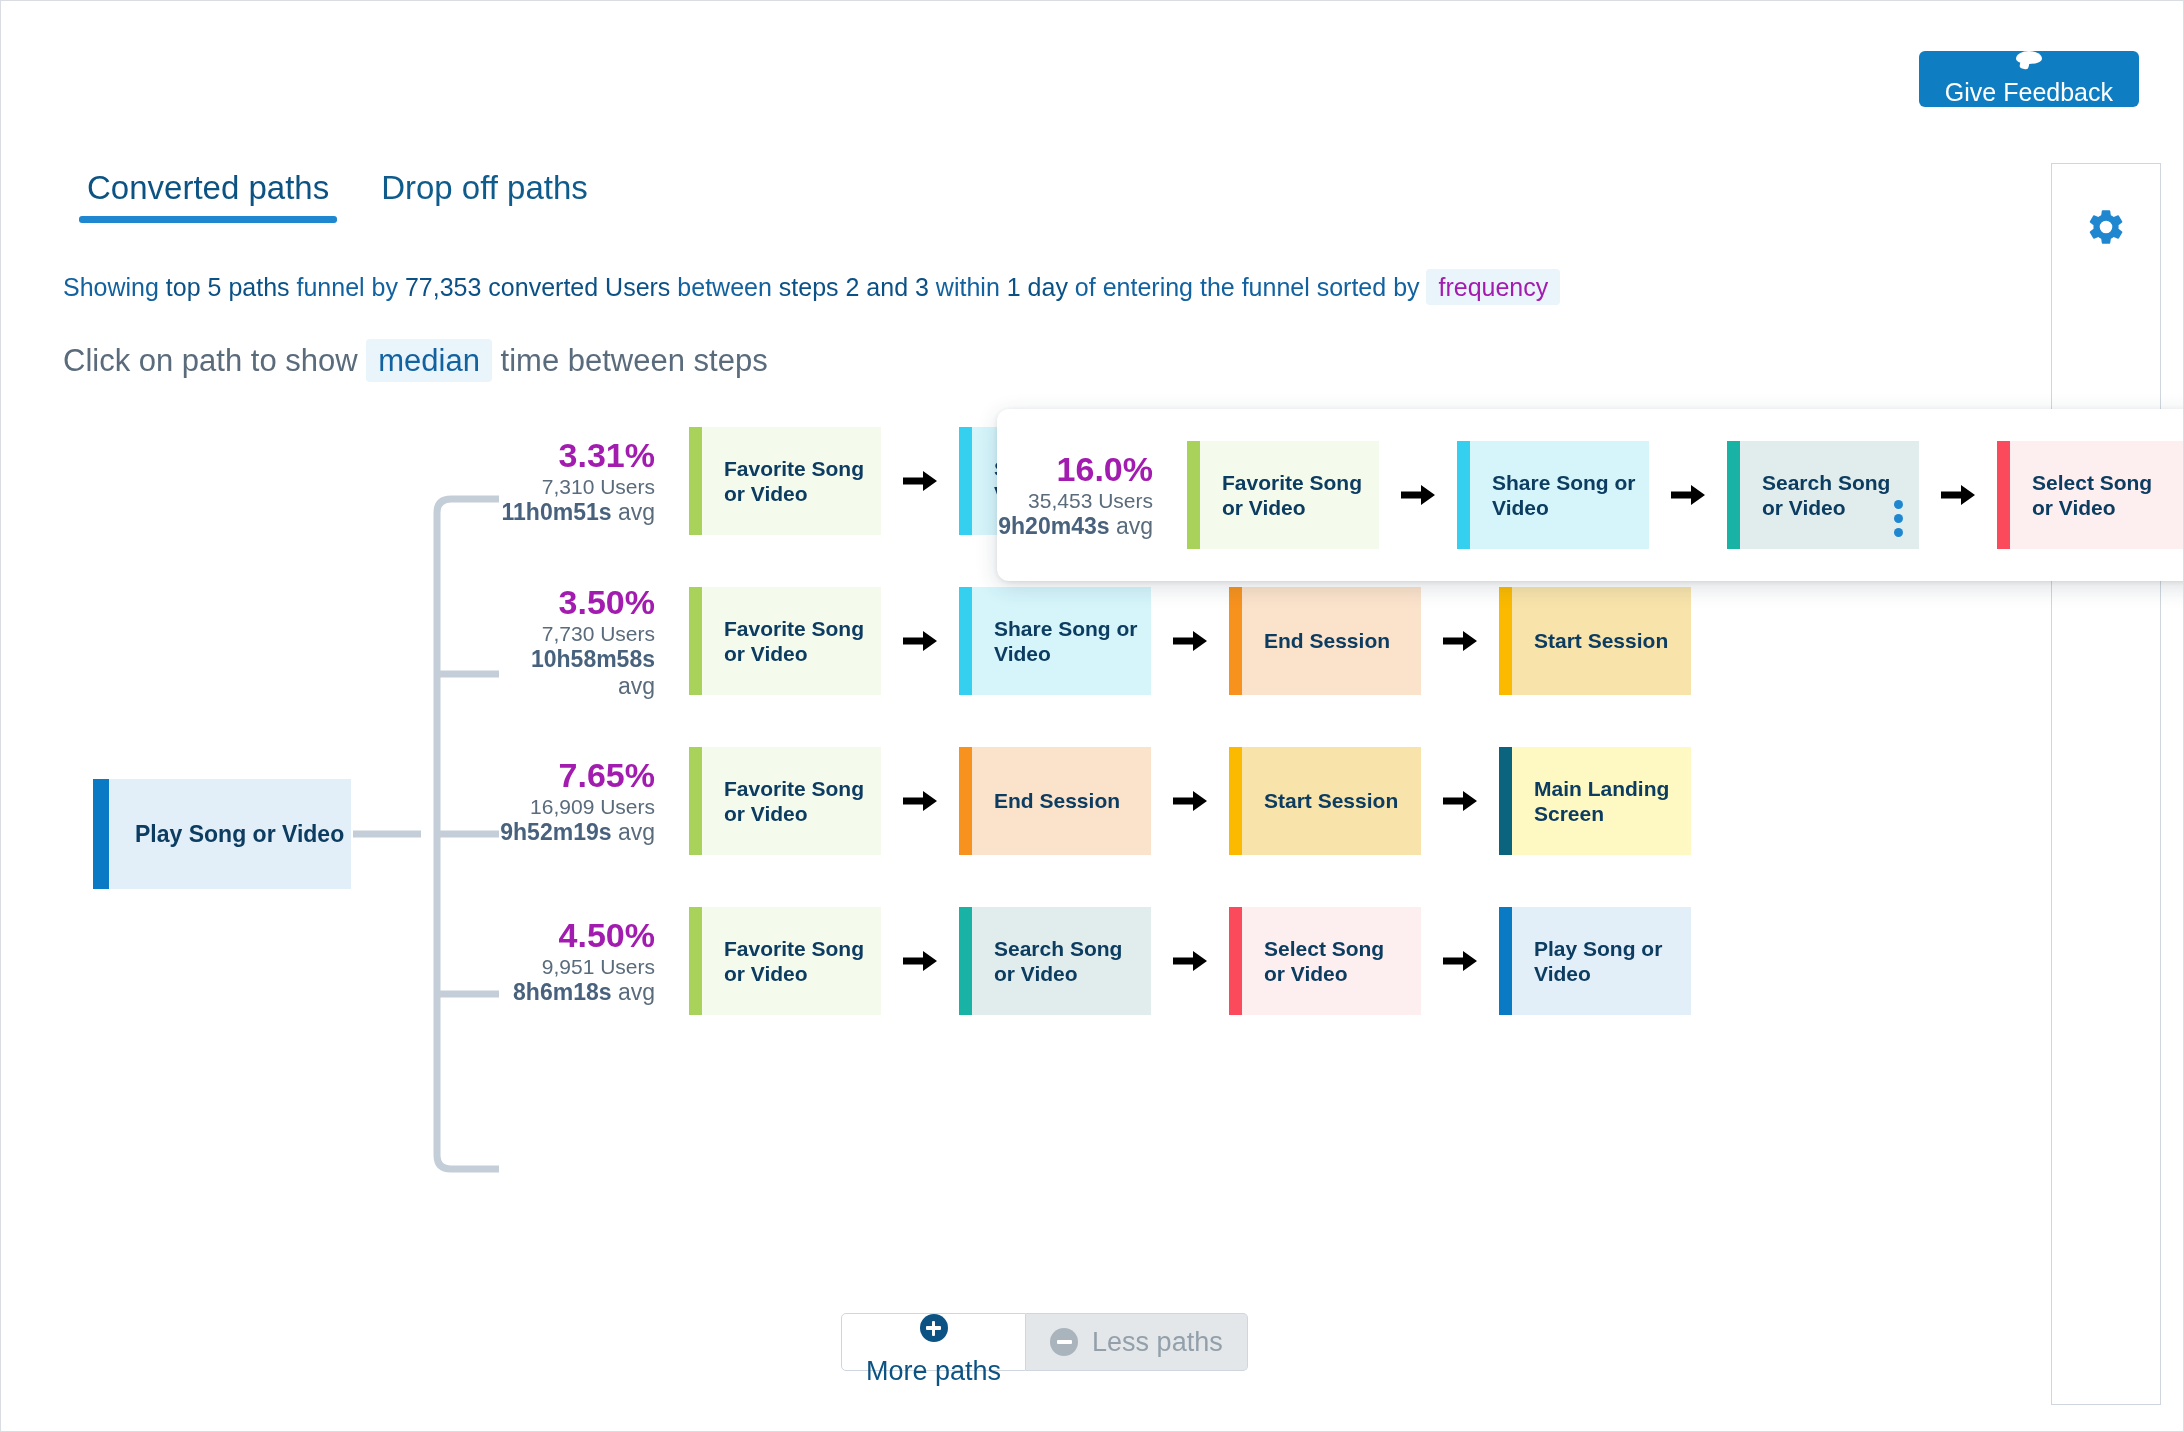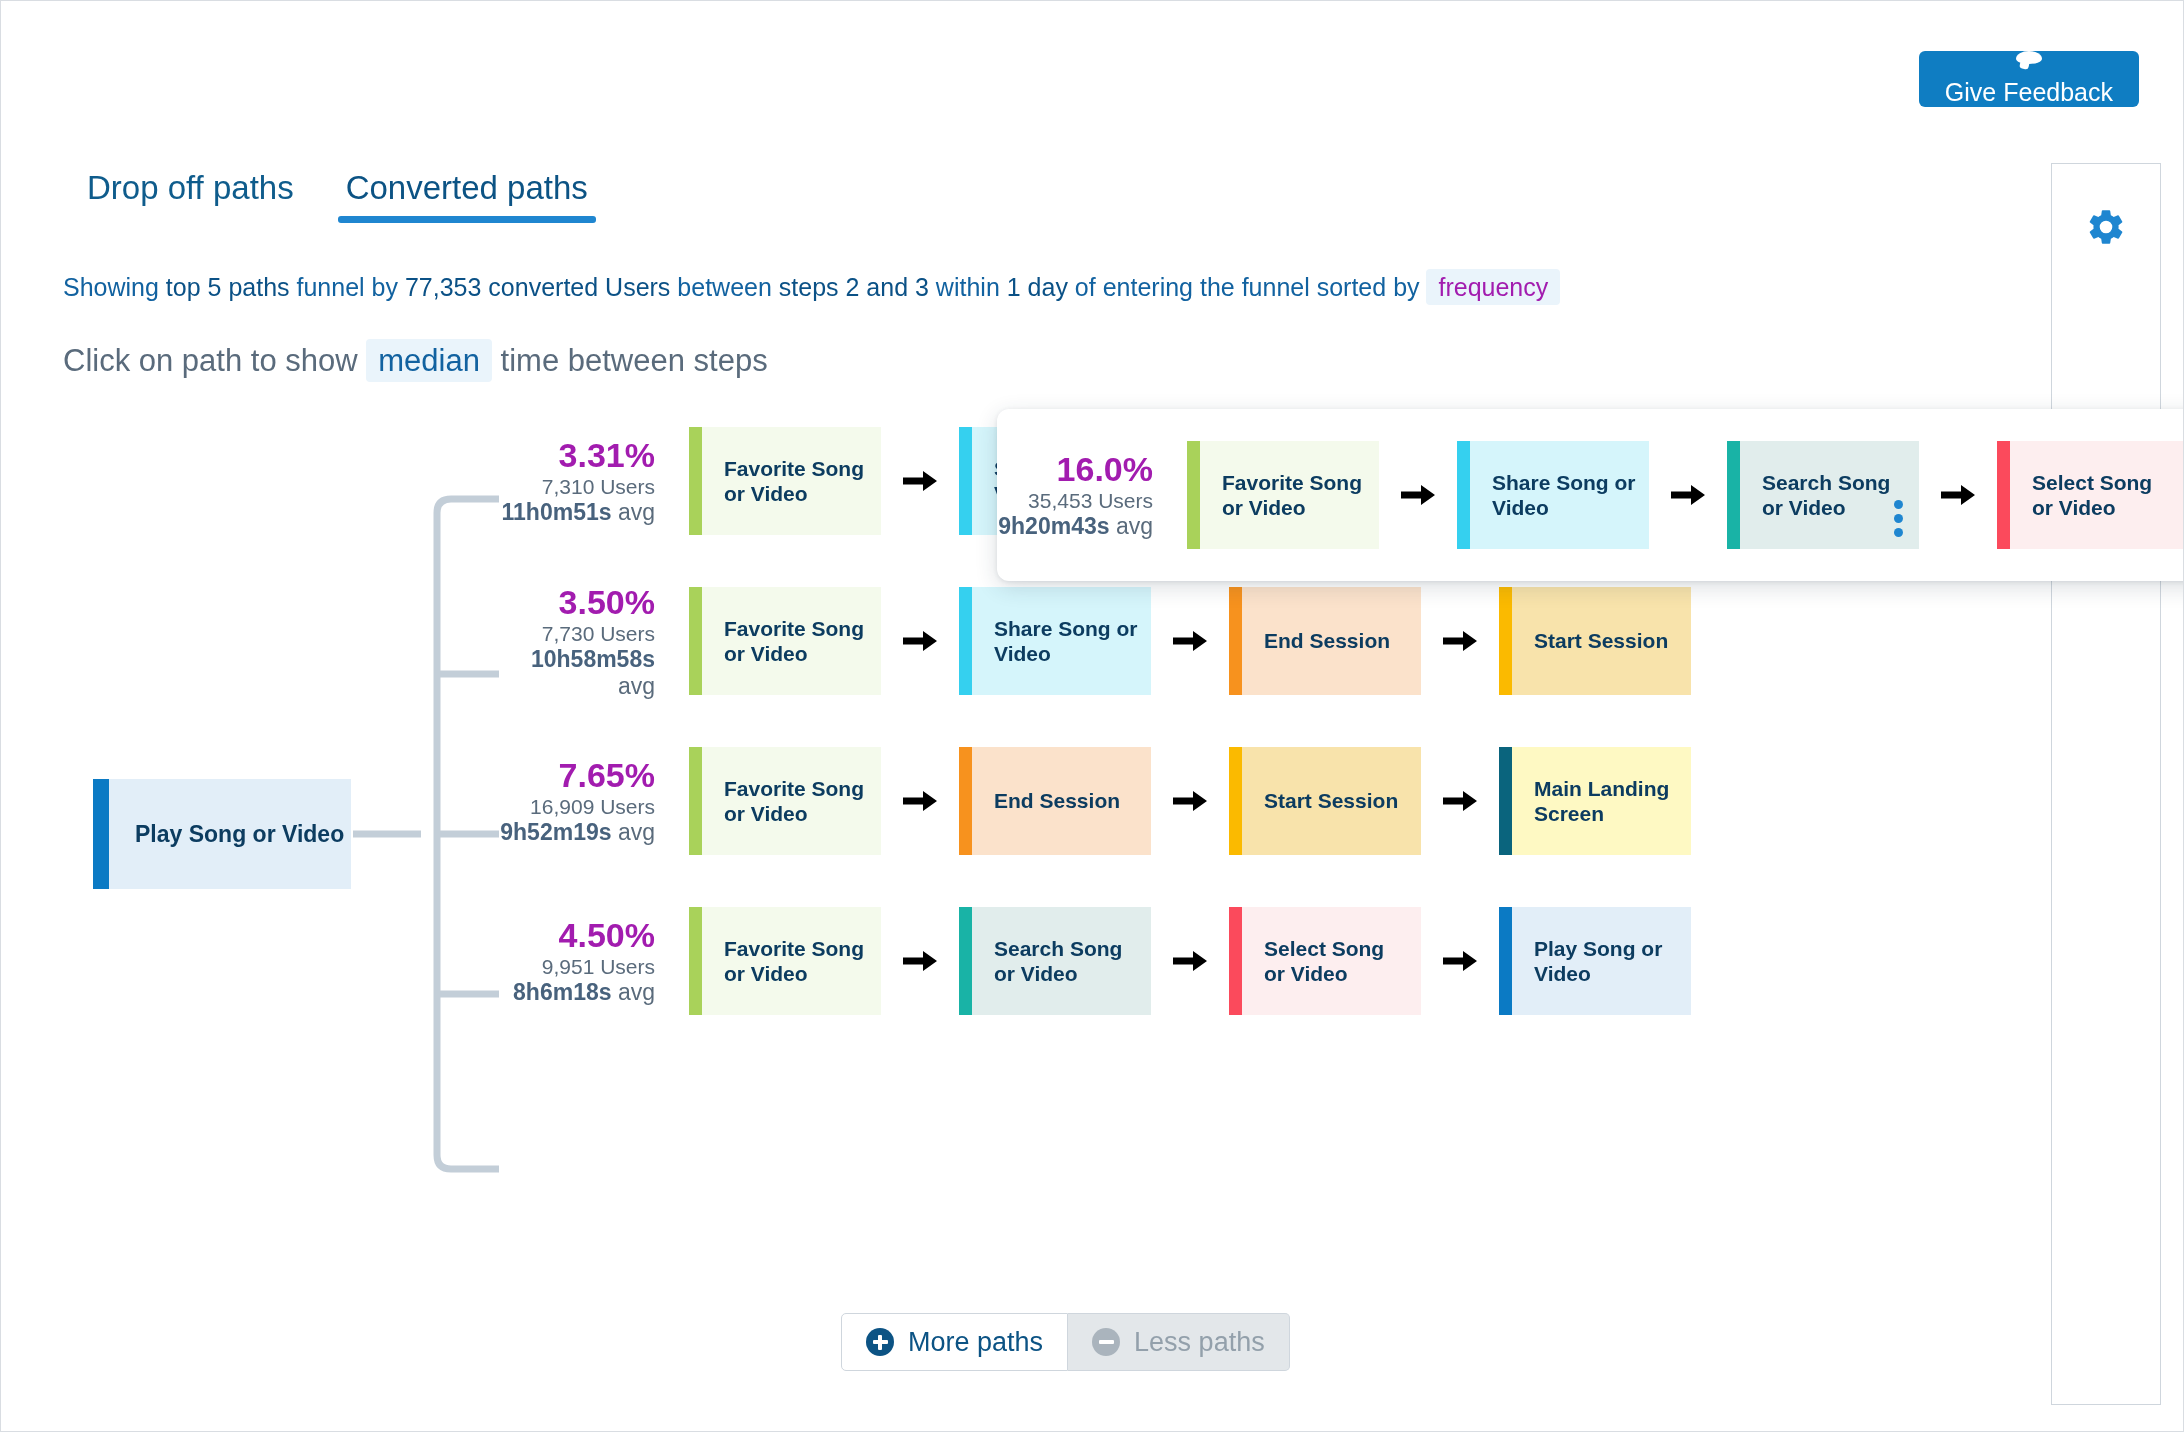--- a/index.html
+++ b/index.html
@@ -203,21 +203,21 @@
     display: flex; align-items: center; gap: 14px;
     padding: 0 24px;
     font-size: 27px;
     border: 1px solid #cfd6dd;
     background: #ffffff;
     color: #0c5384;
     cursor: pointer;
     font-family: "Liberation Sans", sans-serif;
     white-space: nowrap;
   }
-  .pbtn.more { border-radius: 5px 0 0 5px; }
+  .pbtn.more { border-radius: 5px 0 0 5px; flex-direction: column; }
   .pbtn.less {
     border-radius: 0 5px 5px 0;
     background: #e3e7ea; color: #93a0ab; border-left: none;
   }
   .ico-circ {
     width: 28px; height: 28px; border-radius: 50%;
     display: flex; align-items: center; justify-content: center;
     flex: none; position: relative;
   }
   .ico-circ.plus { background: #0c5384; }
@@ -237,22 +237,22 @@
 <div id="app">
 
   <div class="topbar">
     <button class="feedback-btn">
       <span class="bubble"></span>
       <span>Give Feedback</span>
     </button>
   </div>
 
   <div class="tabs">
+    <button class="tab active">Converted paths</button>
     <button class="tab">Drop off paths</button>
-    <button class="tab active">Converted paths</button>
   </div>
 
   <div class="desc">
     <span>Showing </span><b>top 5 paths</b><span> funnel by </span><b>77,353 converted Users</b><span> between </span><b>steps 2 and 3</b><span> within </span><b>1 day</b><span> of entering the funnel sorted by </span><span class="chip">frequency</span>
   </div>
 
   <div class="subdesc">
     <span>Click on path to show </span><span class="chip">median</span><span> time between steps</span>
   </div>
 

